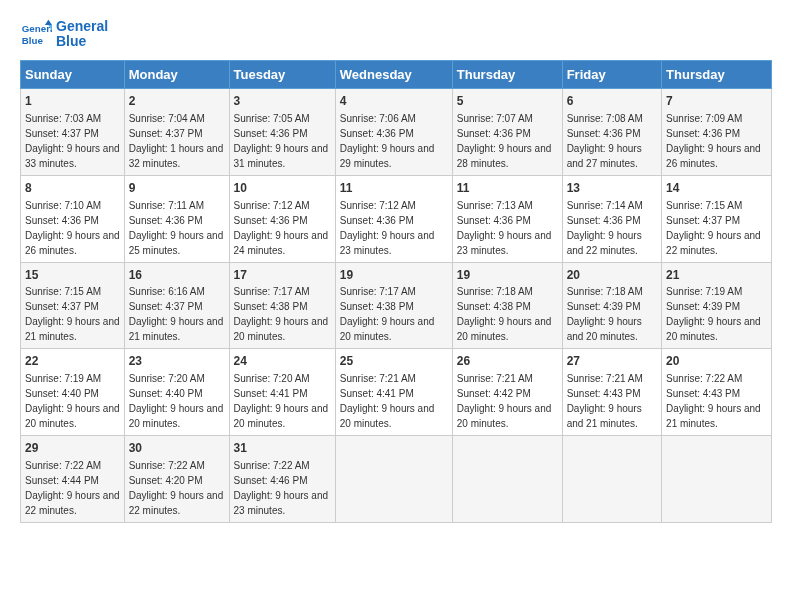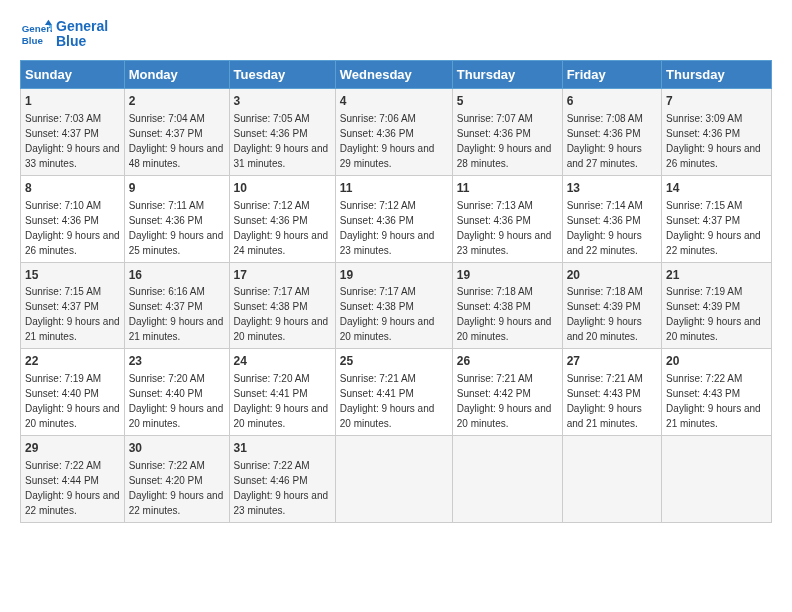--- a/index.html
+++ b/index.html
@@ -114,26 +114,26 @@
           <th>Tuesday</th>
           <th>Wednesday</th>
           <th>Thursday</th>
           <th>Friday</th>
           <th>Thursday</th>
         </tr>
     </thead>
     <tbody id="calendar-body">
     <tr>
           <td><span class="day-num">1</span><span class="day-info">Sunrise: 7:03 AM</span><br><span class="day-info">Sunset: 4:37 PM</span><br><span class="day-info">Daylight: 9 hours and 33 minutes.</span></td>
-          <td><span class="day-num">2</span><span class="day-info">Sunrise: 7:04 AM</span><br><span class="day-info">Sunset: 4:37 PM</span><br><span class="day-info">Daylight: 9 hours and 48 minutes.</span></td>
+          <td><span class="day-num">2</span><span class="day-info">Sunrise: 7:04 AM</span><br><span class="day-info">Sunset: 4:37 PM</span><br><span class="day-info">Daylight: 1 hours and 32 minutes.</span></td>
           <td><span class="day-num">3</span><span class="day-info">Sunrise: 7:05 AM</span><br><span class="day-info">Sunset: 4:36 PM</span><br><span class="day-info">Daylight: 9 hours and 31 minutes.</span></td>
           <td><span class="day-num">4</span><span class="day-info">Sunrise: 7:06 AM</span><br><span class="day-info">Sunset: 4:36 PM</span><br><span class="day-info">Daylight: 9 hours and 29 minutes.</span></td>
           <td><span class="day-num">5</span><span class="day-info">Sunrise: 7:07 AM</span><br><span class="day-info">Sunset: 4:36 PM</span><br><span class="day-info">Daylight: 9 hours and 28 minutes.</span></td>
           <td><span class="day-num">6</span><span class="day-info">Sunrise: 7:08 AM</span><br><span class="day-info">Sunset: 4:36 PM</span><br><span class="day-info">Daylight: 9 hours and 27 minutes.</span></td>
-          <td><span class="day-num">7</span><span class="day-info">Sunrise: 3:09 AM</span><br><span class="day-info">Sunset: 4:36 PM</span><br><span class="day-info">Daylight: 9 hours and 26 minutes.</span></td>
+          <td><span class="day-num">7</span><span class="day-info">Sunrise: 7:09 AM</span><br><span class="day-info">Sunset: 4:36 PM</span><br><span class="day-info">Daylight: 9 hours and 26 minutes.</span></td>
         </tr>
         <tr>
           <td><span class="day-num">8</span><span class="day-info">Sunrise: 7:10 AM</span><br><span class="day-info">Sunset: 4:36 PM</span><br><span class="day-info">Daylight: 9 hours and 26 minutes.</span></td>
           <td><span class="day-num">9</span><span class="day-info">Sunrise: 7:11 AM</span><br><span class="day-info">Sunset: 4:36 PM</span><br><span class="day-info">Daylight: 9 hours and 25 minutes.</span></td>
           <td><span class="day-num">10</span><span class="day-info">Sunrise: 7:12 AM</span><br><span class="day-info">Sunset: 4:36 PM</span><br><span class="day-info">Daylight: 9 hours and 24 minutes.</span></td>
           <td><span class="day-num">11</span><span class="day-info">Sunrise: 7:12 AM</span><br><span class="day-info">Sunset: 4:36 PM</span><br><span class="day-info">Daylight: 9 hours and 23 minutes.</span></td>
           <td><span class="day-num">11</span><span class="day-info">Sunrise: 7:13 AM</span><br><span class="day-info">Sunset: 4:36 PM</span><br><span class="day-info">Daylight: 9 hours and 23 minutes.</span></td>
           <td><span class="day-num">13</span><span class="day-info">Sunrise: 7:14 AM</span><br><span class="day-info">Sunset: 4:36 PM</span><br><span class="day-info">Daylight: 9 hours and 22 minutes.</span></td>
           <td><span class="day-num">14</span><span class="day-info">Sunrise: 7:15 AM</span><br><span class="day-info">Sunset: 4:37 PM</span><br><span class="day-info">Daylight: 9 hours and 22 minutes.</span></td>
         </tr>

